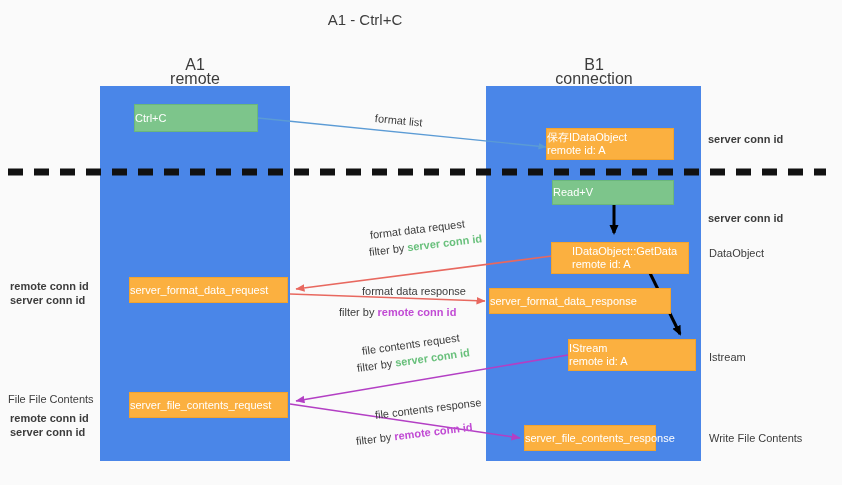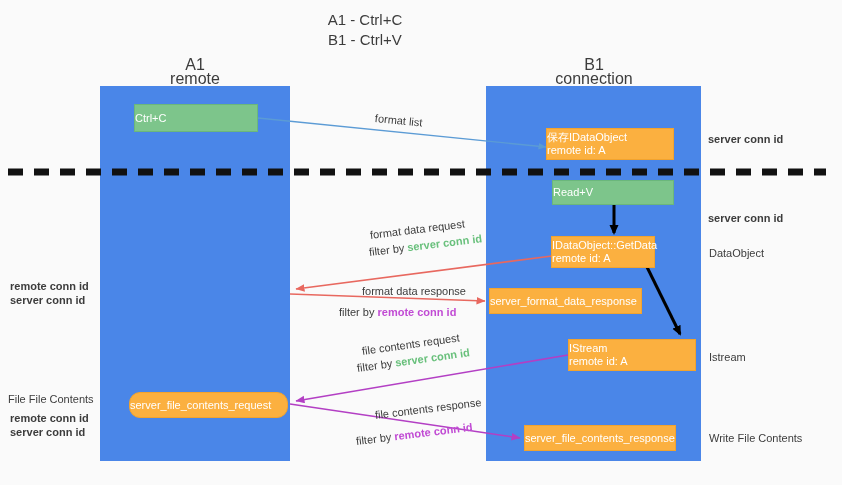--- a/index.html
+++ b/index.html
@@ -52,21 +52,20 @@
   .side-label{position:absolute;font-size:11px;color:#3c3c3c;white-space:nowrap;line-height:14px;}
   .rot{transform-origin:left center;}
 </style>
 </head>
 <body>
 
 <div id="stage">
 
   <div class="title">
     <div>A1 - Ctrl+C</div>
-    <div>B1 - Ctrl+V</div>
   </div>
 
   <div class="lane" style="left:100px;top:86px;width:190px;height:375px;"></div>
   <div class="lane" style="left:486px;top:86px;width:215px;height:375px;"></div>
 
   <div class="colhead" style="left:140px;top:58px;width:110px;">
     <div>A1</div>
     <div>remote</div>
   </div>
   <div class="colhead" style="left:539px;top:58px;width:110px;">
@@ -113,40 +112,43 @@
 
   <div class="node orange" style="left:546px;top:128px;width:128px;height:32px;">
     <span>保存IDataObject</span>
     <span>remote id: A</span>
   </div>
 
   <div class="node green" style="left:552px;top:180px;width:122px;height:25px;">
     <span>Read+V</span>
   </div>
 
-  <div class="node orange" style="left:551px;top:236px;width:104px;height:32px;">
+  <div class="node orange" style="left:551px;top:242px;width:138px;height:32px;padding-left:20px;">
     <span>IDataObject::GetData</span>
     <span>remote id: A</span>
   </div>
 
   <div class="node orange" style="left:568px;top:339px;width:128px;height:32px;">
     <span>IStream</span>
     <span>remote id: A</span>
   </div>
 
-
-  <div class="node orange" style="left:489px;top:288px;width:153px;height:26px;">
+  <div class="node orange" style="left:129px;top:277px;width:159px;height:26px;">
+    <span>server_format_data_request</span>
+  </div>
+
+  <div class="node orange" style="left:489px;top:288px;width:182px;height:26px;">
     <span>server_format_data_response</span>
   </div>
 
-  <div class="node orange" style="left:129px;top:392px;width:159px;height:26px;border-radius:11px;">
+  <div class="node orange" style="left:129px;top:392px;width:159px;height:26px;">
     <span>server_file_contents_request</span>
   </div>
 
-  <div class="node orange" style="left:524px;top:425px;width:152px;height:26px;">
+  <div class="node orange" style="left:524px;top:425px;width:132px;height:26px;">
     <span>server_file_contents_response</span>
   </div>
 
   <div class="ftext rot" style="left:375px;top:111px;transform:rotate(5.5deg);">
     <span>format list</span>
   </div>
 
   <div class="ftext rot" style="left:370px;top:228px;transform:rotate(-7deg);">
     <span>format data request</span>
   </div>

